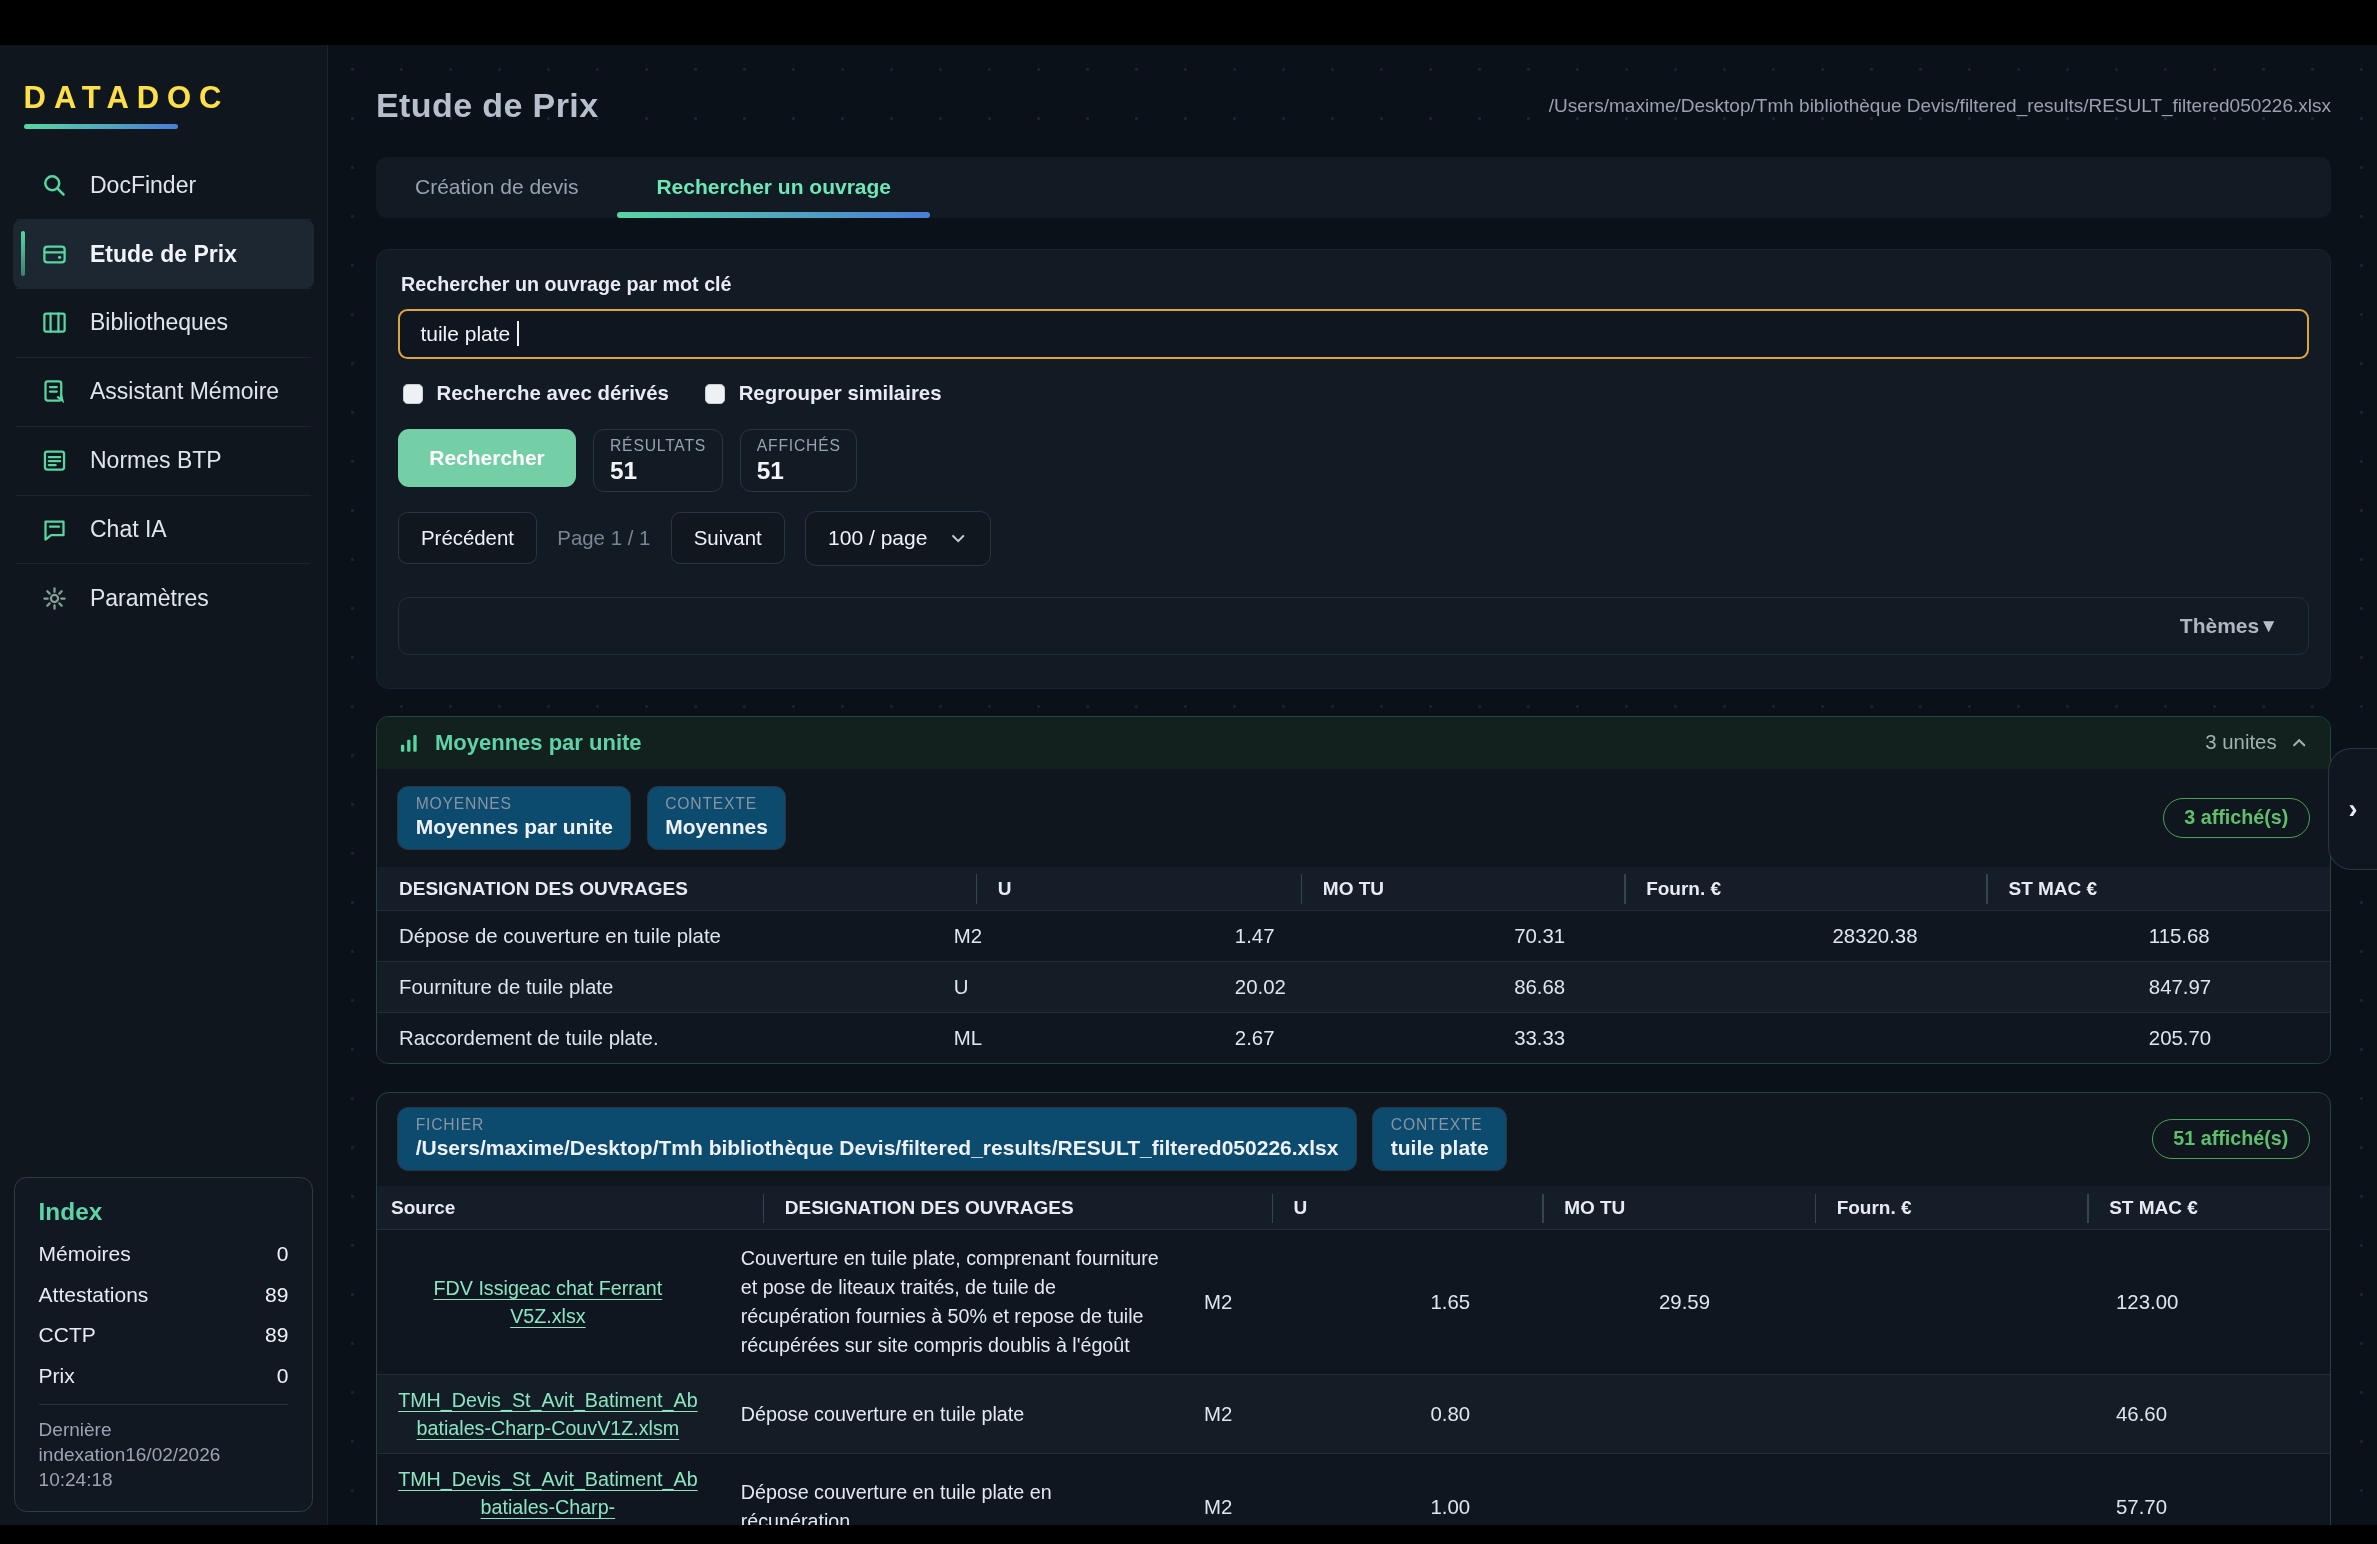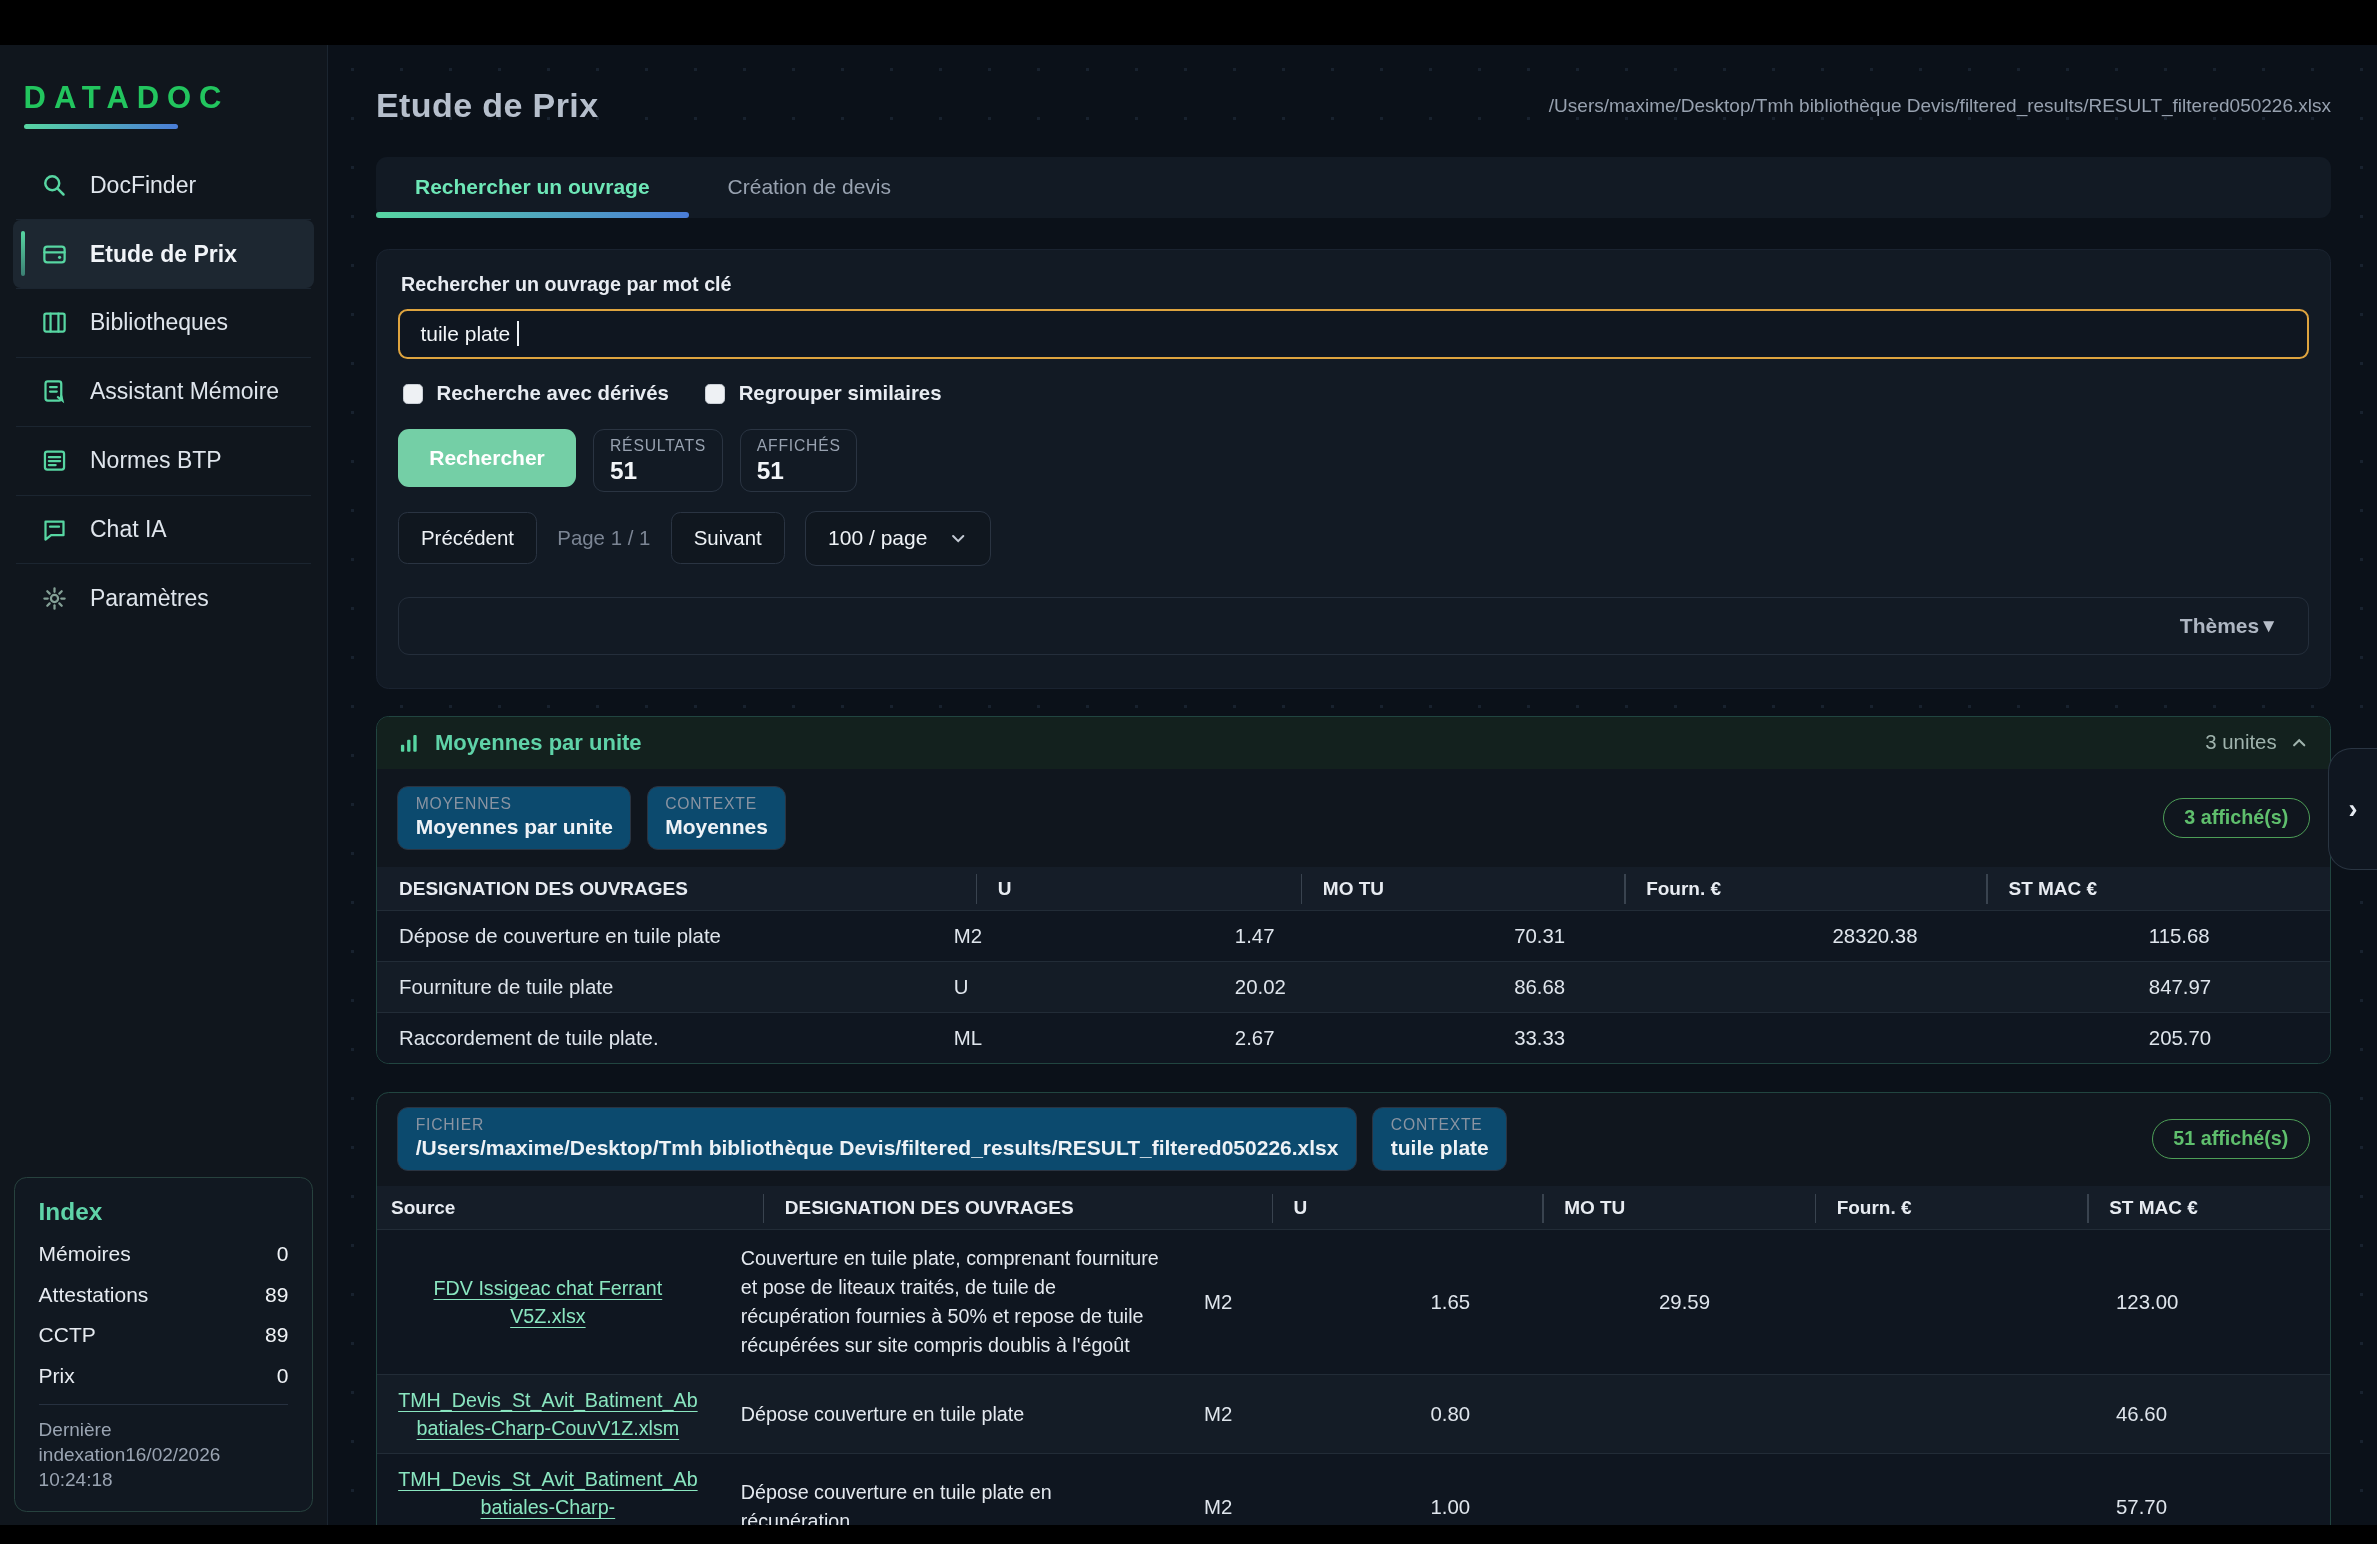--- a/index.html
+++ b/index.html
@@ -7,21 +7,21 @@
   body{ font-family:"Liberation Sans","DejaVu Sans",sans-serif; color:#e8ecf2; position:relative; }
 
   .topbar{ position:absolute; top:0; left:0; width:2377px; height:45px; background:#000; z-index:30; }
   .bottombar{ position:absolute; bottom:0; left:0; width:2377px; height:19px; background:#000; z-index:30; }
 
   .app{ position:absolute; top:45px; bottom:19px; left:0; right:0; display:flex; overflow:hidden; }
 
   
   .sidebar{ width:328px; min-width:328px; background:#10161d; border-right:0.8px solid #1b2530; display:flex; flex-direction:column; }
   .logo-wrap{ padding:35px 22px 11px 23.6px; }
-  .logo{ font-size:31px; font-weight:700; letter-spacing:7.9px; color:#22c55e; }
+  .logo{ font-size:31px; font-weight:700; letter-spacing:7.9px; color:#fde047; }
   .logo-underline{ margin-top:7.9px; width:154px; height:5.5px; border-radius:3.1px;
                    background:linear-gradient(90deg,#57d6a2,#4a7dd8); }
   nav{ margin-top:11px; padding:0 12.6px; }
   .nav-item{ position:relative; display:flex; align-items:center; height:68px; padding-left:27px; border-radius:7.9px; cursor:pointer; }
   .nav-item .nav-icon{ width:30px; display:flex; align-items:center; justify-content:center; margin-right:20.4px; }
   .nav-item .nav-label{ font-size:23px; color:#dfe5ec; }
   .nav-item.active{ background:#1d2731; }
   .nav-item.active .nav-label{ font-weight:700; color:#f1f4f8; }
   .nav-item.active::before{ content:""; position:absolute; left:8.6px; top:16%; height:66%; width:3.9px; border-radius:2.4px;
                             background:linear-gradient(180deg,#57d6a2,#3b7f73); }
@@ -252,26 +252,26 @@
   </aside>
 
   <main class="main">
 
     <div class="page-head">
       <h1 class="page-title">Etude de Prix</h1>
       <div class="file-path">/Users/maxime/Desktop/Tmh bibliothèque Devis/filtered_results/RESULT_filtered050226.xlsx</div>
     </div>
 
     <div class="tabbar">
+      <div class="tab inactive">
+        <span>Création de devis</span>
+      </div>
       <div class="tab active">
         <span>Rechercher un ouvrage</span>
         <div class="tab-underline"></div>
-      </div>
-      <div class="tab inactive">
-        <span>Création de devis</span>
       </div>
     </div>
 
     <section class="search-card">
       <div class="search-label">Rechercher un ouvrage par mot clé</div>
       <div class="search-input">
         <span class="input-text">tuile plate</span>
         <span class="caret"></span>
       </div>
 

